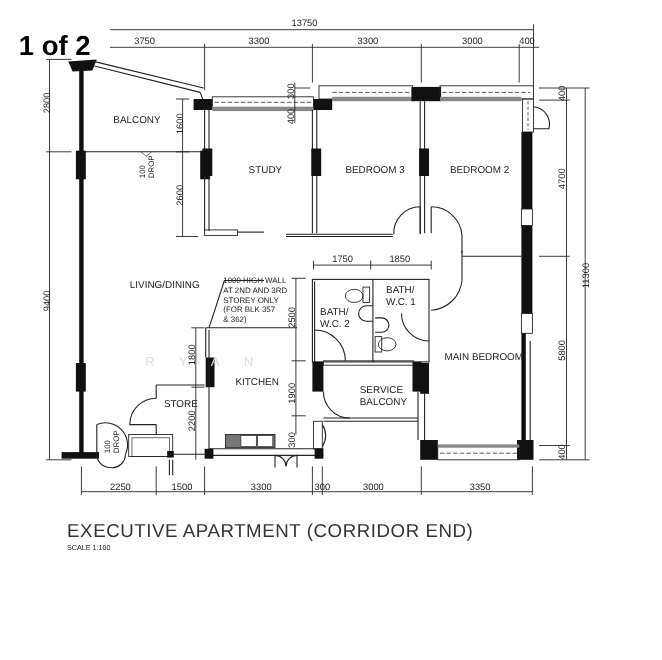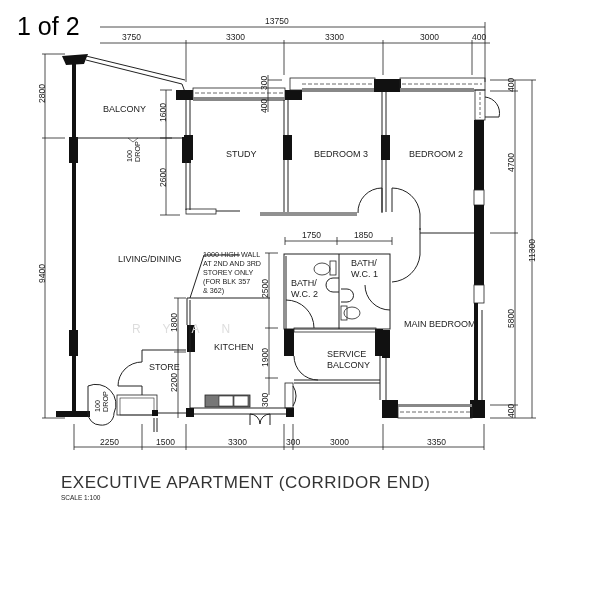--- a/index.html
+++ b/index.html
@@ -1,17 +1,17 @@
 <!DOCTYPE html>
 <html><head>
 <meta charset="utf-8">
 <style>
   html,body{margin:0;padding:0;background:#fff;}
   body{width:602px;height:600px;position:relative;overflow:hidden;font-family:"Liberation Sans",sans-serif;}
-  #page-label{position:absolute;left:17px;top:12px;font-size:25px;font-weight:normal;color:#000;font-family:"Liberation Sans",sans-serif;letter-spacing:0px;}
+  #page-label{position:absolute;left:17px;top:28px;font-size:25px;font-weight:bold;color:#000;font-family:"Liberation Sans",sans-serif;letter-spacing:0px;}
   svg{position:absolute;left:0;top:0;}
   .dim{font-family:"Liberation Sans",sans-serif;font-size:8.5px;fill:#222;}
   .room{font-family:"Liberation Sans",sans-serif;font-size:9px;fill:#222;}
   .note{font-family:"Liberation Sans",sans-serif;font-size:7.2px;fill:#222;}
   .title{font-family:"Liberation Sans",sans-serif;font-size:17px;fill:#333;letter-spacing:0.5px;}
   .scale{font-family:"Liberation Sans",sans-serif;font-size:6.5px;fill:#222;}
   .wm{font-family:"Liberation Sans",sans-serif;font-size:12px;fill:#ddd;letter-spacing:22px;}
   .ln{stroke:#222;stroke-width:0.8;fill:none;}
   .wall{stroke:#222;stroke-width:1;fill:none;}
   .col{fill:#111;}

